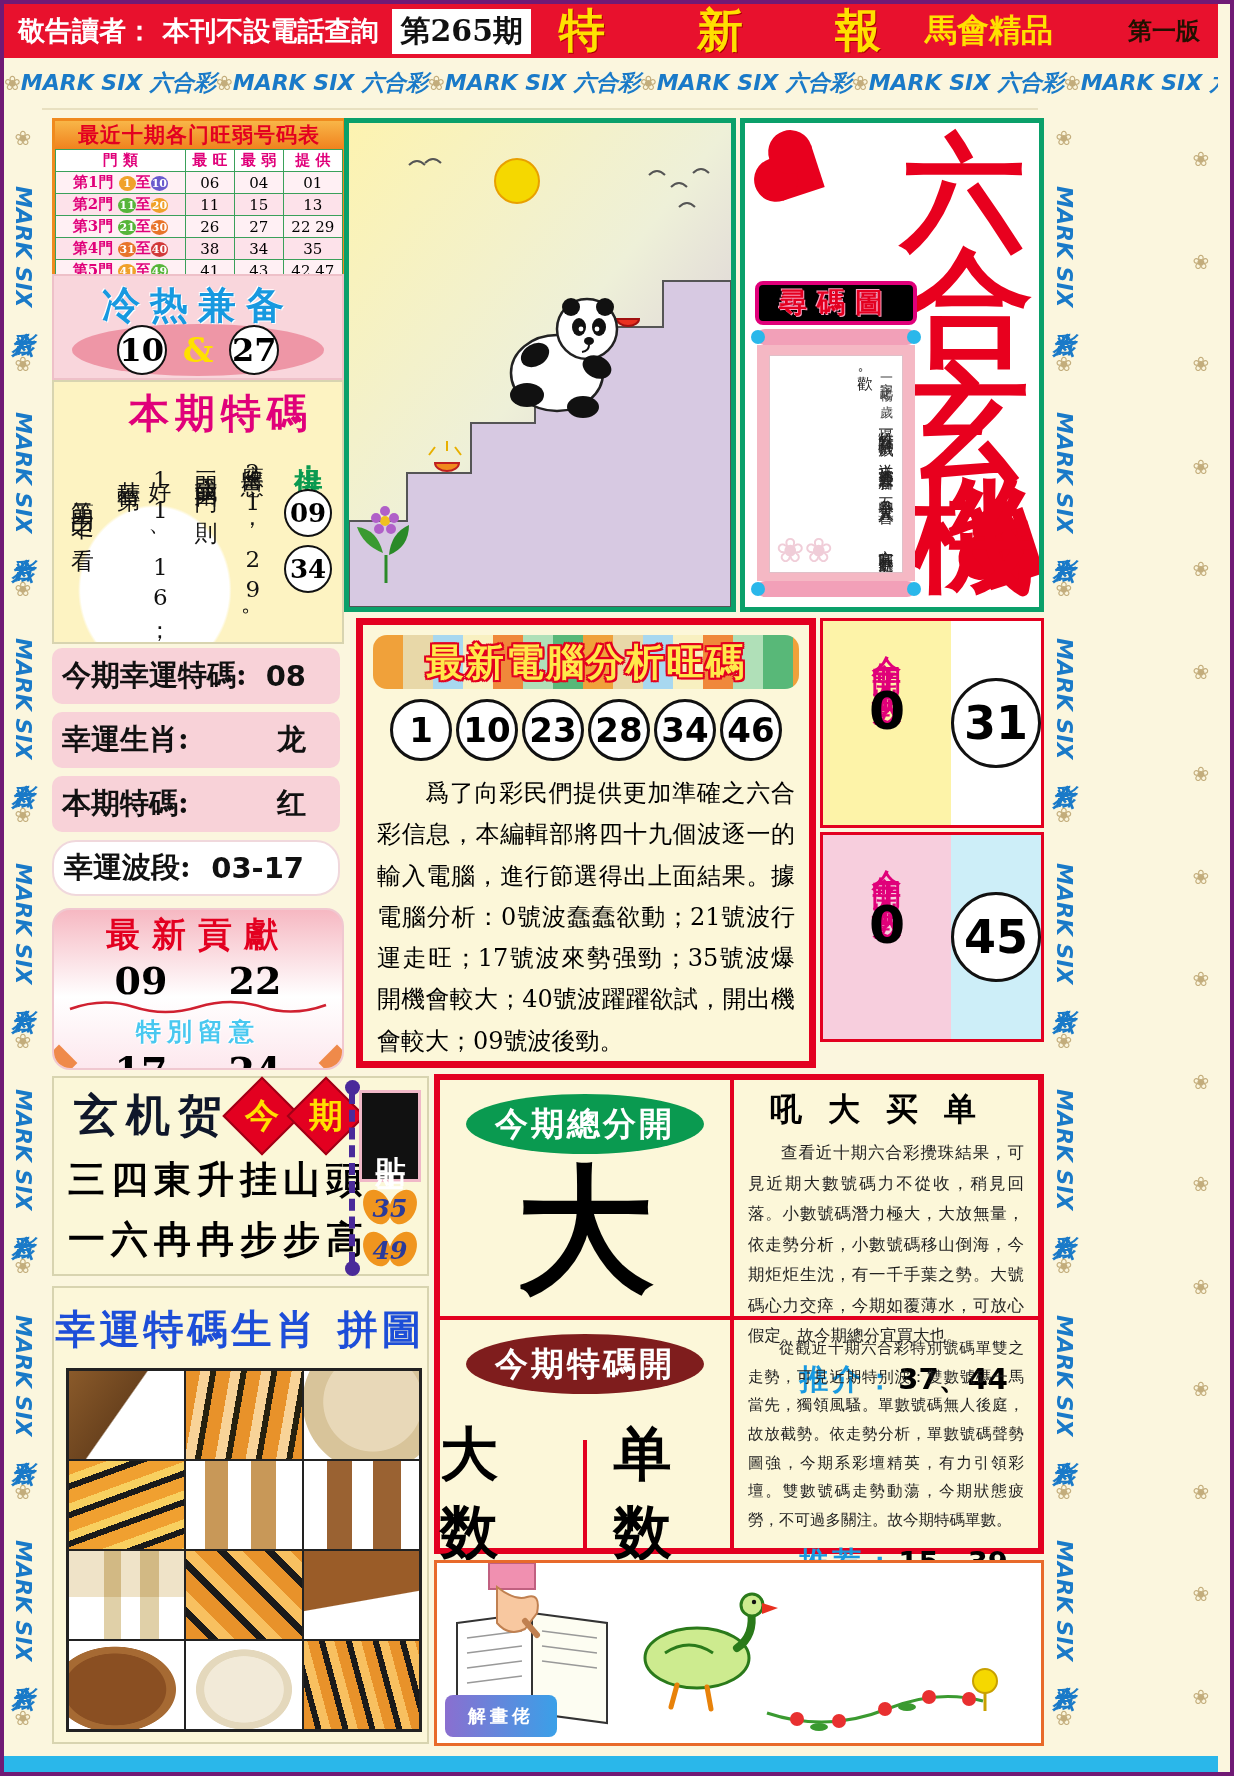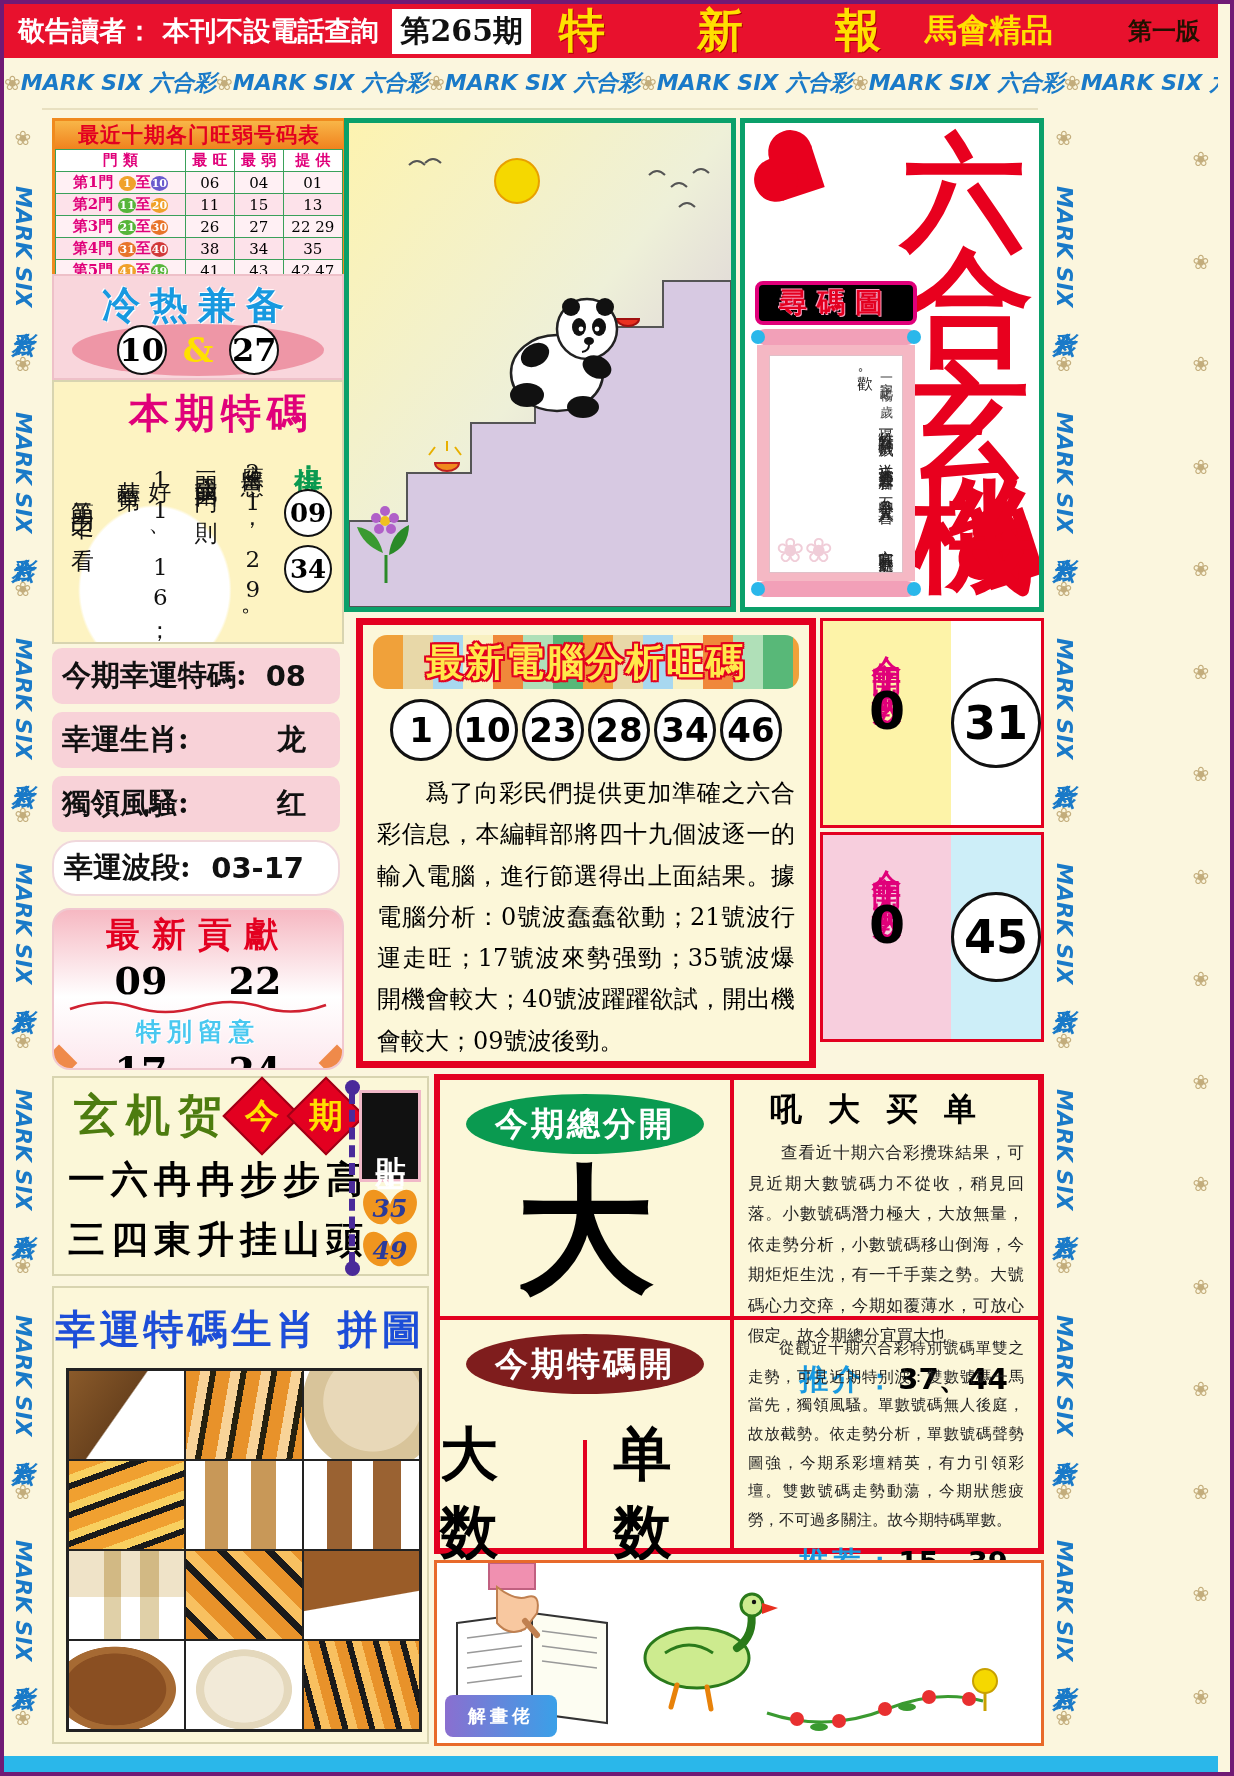--- a/index.html
+++ b/index.html
@@ -81,21 +81,21 @@
   .contrib:before{left:-8px;transform:rotate(45deg);} .contrib:after{right:-8px;transform:rotate(45deg);}
   .co-title{color:#e30020;font-weight:bold;font-size:34px;text-align:center;letter-spacing:12px;margin-top:2px;font-family:"DejaVu Sans",sans-serif;}
   .co-nums{display:flex;justify-content:space-around;padding:0 30px;font-size:38px;font-weight:bold;}
   .co-note{color:#49c8f0;font-weight:bold;font-size:25px;text-align:center;letter-spacing:6px;
     text-shadow:1px 1px 0 #fff,-1px -1px 0 #fff;font-family:"DejaVu Sans",sans-serif;}
   .co-wave{display:block;margin:-4px auto 0;}
 
   
   .mystery{position:absolute;left:10px;top:968px;width:377px;height:200px;background:#fbf7d8;border:2px solid #d8d4b0;box-sizing:border-box;}
   .my-titlerow{display:flex;align-items:center;margin:8px 0 0 20px;}
-  .my-blue{color:#4d7c0f;font-weight:bold;font-size:44px;letter-spacing:8px;font-family:"DejaVu Sans",sans-serif;}
+  .my-blue{color:#0f172a;font-weight:bold;font-size:44px;letter-spacing:8px;font-family:"DejaVu Sans",sans-serif;}
   .diamond{width:52px;height:52px;background:#e30020;border:2px solid #a00016;transform:rotate(45deg);margin:0 4px;display:flex;align-items:center;justify-content:center;}
   .diamond span{transform:rotate(-45deg);color:#ffe000;font-size:34px;font-weight:bold;}
   .verse{font-size:37px;font-weight:bold;letter-spacing:6px;margin:10px 0 0 14px;color:#000;}
   .dashline{position:absolute;right:72px;top:14px;height:172px;border-left:6px dashed #4a2a9a;}
   .dashline:before,.dashline:after{content:"";position:absolute;left:-10px;width:15px;height:15px;border-radius:50%;background:#4a2a9a;}
   .dashline:before{top:-12px;} .dashline:after{bottom:-12px;}
   .tipbox{position:absolute;right:6px;top:12px;width:56px;height:86px;background:#111;border:3px solid #f0b8c8;
     display:flex;align-items:center;justify-content:center;}
   .tipbox span{writing-mode:vertical-rl;color:#fff;font-size:30px;font-weight:bold;letter-spacing:4px;}
   .bfly{position:absolute;right:10px;width:54px;height:44px;}
@@ -352,21 +352,21 @@
 
     <div class="lrow" style="top:540px;" data-interactable="false">
       <span class="lab" data-interactable="false">今期幸運特碼:</span>
       <span class="val" data-interactable="false">08</span>
     </div>
     <div class="lrow" style="top:604px;" data-interactable="false">
       <span class="lab" data-interactable="false">幸運生肖:</span>
       <span class="val" data-interactable="false">龙</span>
     </div>
     <div class="lrow" style="top:668px;" data-interactable="false">
-      <span class="lab" data-interactable="false">獨領風騷:</span>
+      <span class="lab" data-interactable="false">本期特碼:</span>
       <span class="val" data-interactable="false">红</span>
     </div>
     <div class="lrow r4" style="top:732px;" data-interactable="false">
       <span class="lab" data-interactable="false">幸運波段:</span>
       <span class="val" data-interactable="false">03-17</span>
     </div>
 
     <div class="contrib" data-interactable="false">
       <div class="co-title" data-interactable="false">最新貢獻</div>
       <div class="co-nums" data-interactable="false">
@@ -386,22 +386,22 @@
     <div class="mystery" data-interactable="false">
       <div class="my-titlerow" data-interactable="false">
         <span class="my-blue" data-interactable="false">玄机贺</span>
         <span class="diamond" data-interactable="false">
             <span>今</span>
           </span>
         <span class="diamond" data-interactable="false">
             <span>期</span>
           </span>
       </div>
+      <div class="verse" data-interactable="false">三四東升挂山頭</div>
       <div class="verse" data-interactable="false">一六冉冉步步高</div>
-      <div class="verse" data-interactable="false">三四東升挂山頭</div>
       <div class="dashline" data-interactable="false"></div>
       <div class="tipbox" data-interactable="false">
           <span>貼士</span>
         </div>
       <div class="bfly bf1" data-interactable="false">
           <span>35</span>
         </div>
       <div class="bfly bf2" data-interactable="false">
           <span>49</span>
         </div>

